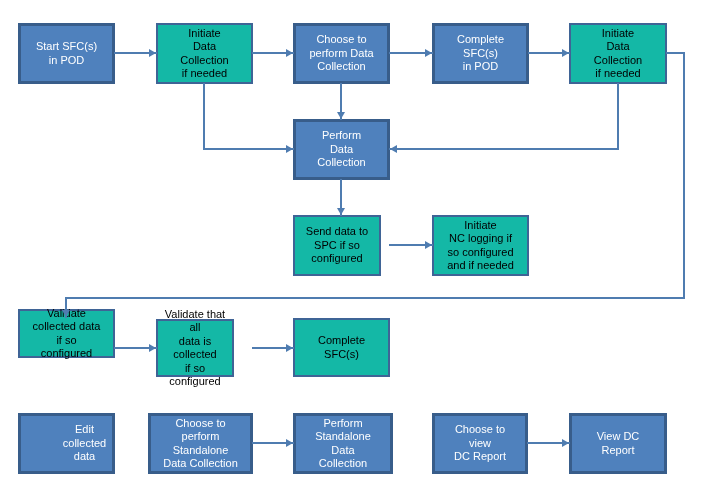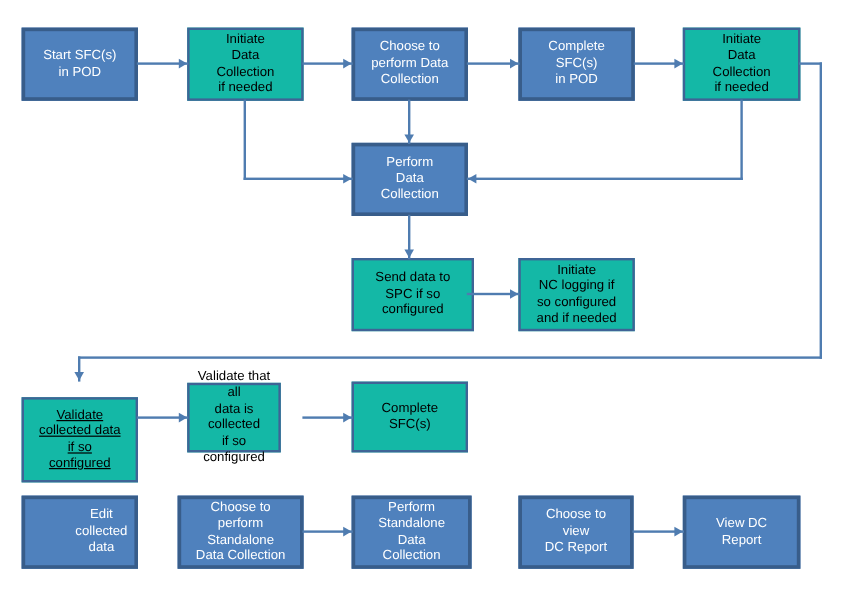--- a/index.html
+++ b/index.html
@@ -70,28 +70,28 @@
     <div class="node primary" style="left: 432px; top: 23px; width: 97px; height: 61px;">Complete
 SFC(s)
 in POD</div>
     <div class="node secondary" style="left: 569px; top: 23px; width: 98px; height: 61px;">Initiate
 Data
 Collection
 if needed</div>
     <div class="node primary" style="left: 293px; top: 119px; width: 97px; height: 61px;">Perform
 Data
 Collection</div>
-    <div class="node secondary" style="left: 293px; top: 215px; width: 102px; height: 61px;">Send data to
+    <div class="node secondary" style="left: 293px; top: 215px; width: 88px; height: 61px;">Send data to
 SPC if so
 configured</div>
     <div class="node secondary" style="left: 432px; top: 215px; width: 97px; height: 61px;">Initiate
 NC logging if
 so configured
 and if needed</div>
-    <div class="node secondary" style="left: 18px; top: 331px; width: 97px; height: 71px; text-decoration: underline;">Validate
+    <div class="node secondary" style="left: 18px; top: 309px; width: 97px; height: 49px;">Validate
 collected data
 if so
 configured</div>
     <div class="node secondary" style="left: 156px; top: 319px; width: 78px; height: 58px;">Validate that all
 data is collected
 if so configured</div>
     <div class="node secondary" style="left: 293px; top: 318px; width: 97px; height: 59px;">Complete
 SFC(s)</div>
     <div class="node primary" style="left: 18px; top: 413px; width: 97px; height: 61px; padding-left: 38px;">Edit
 collected data</div>

